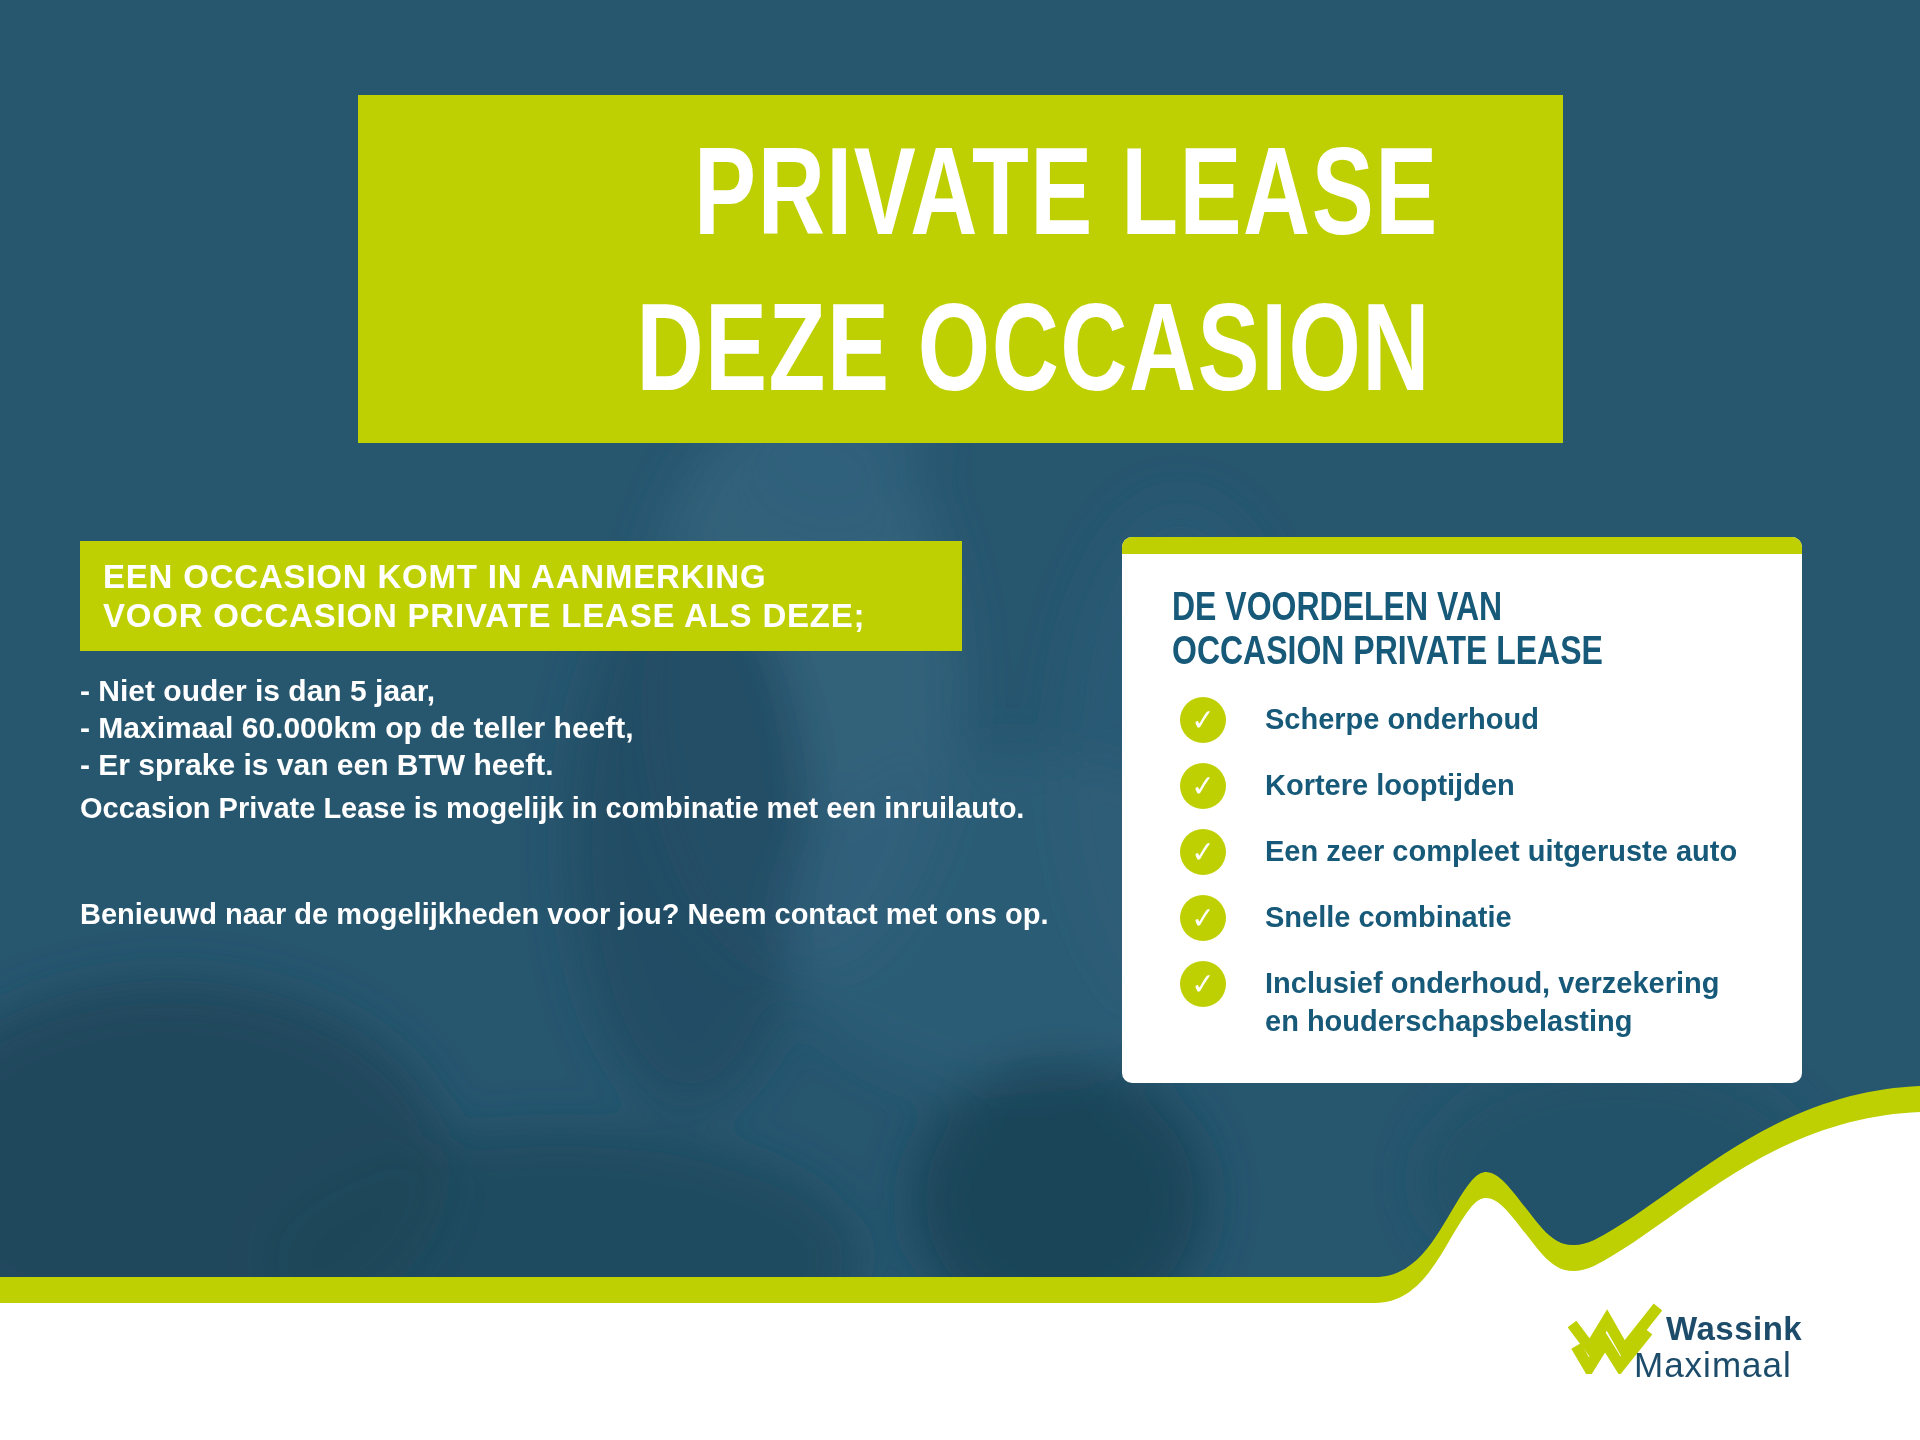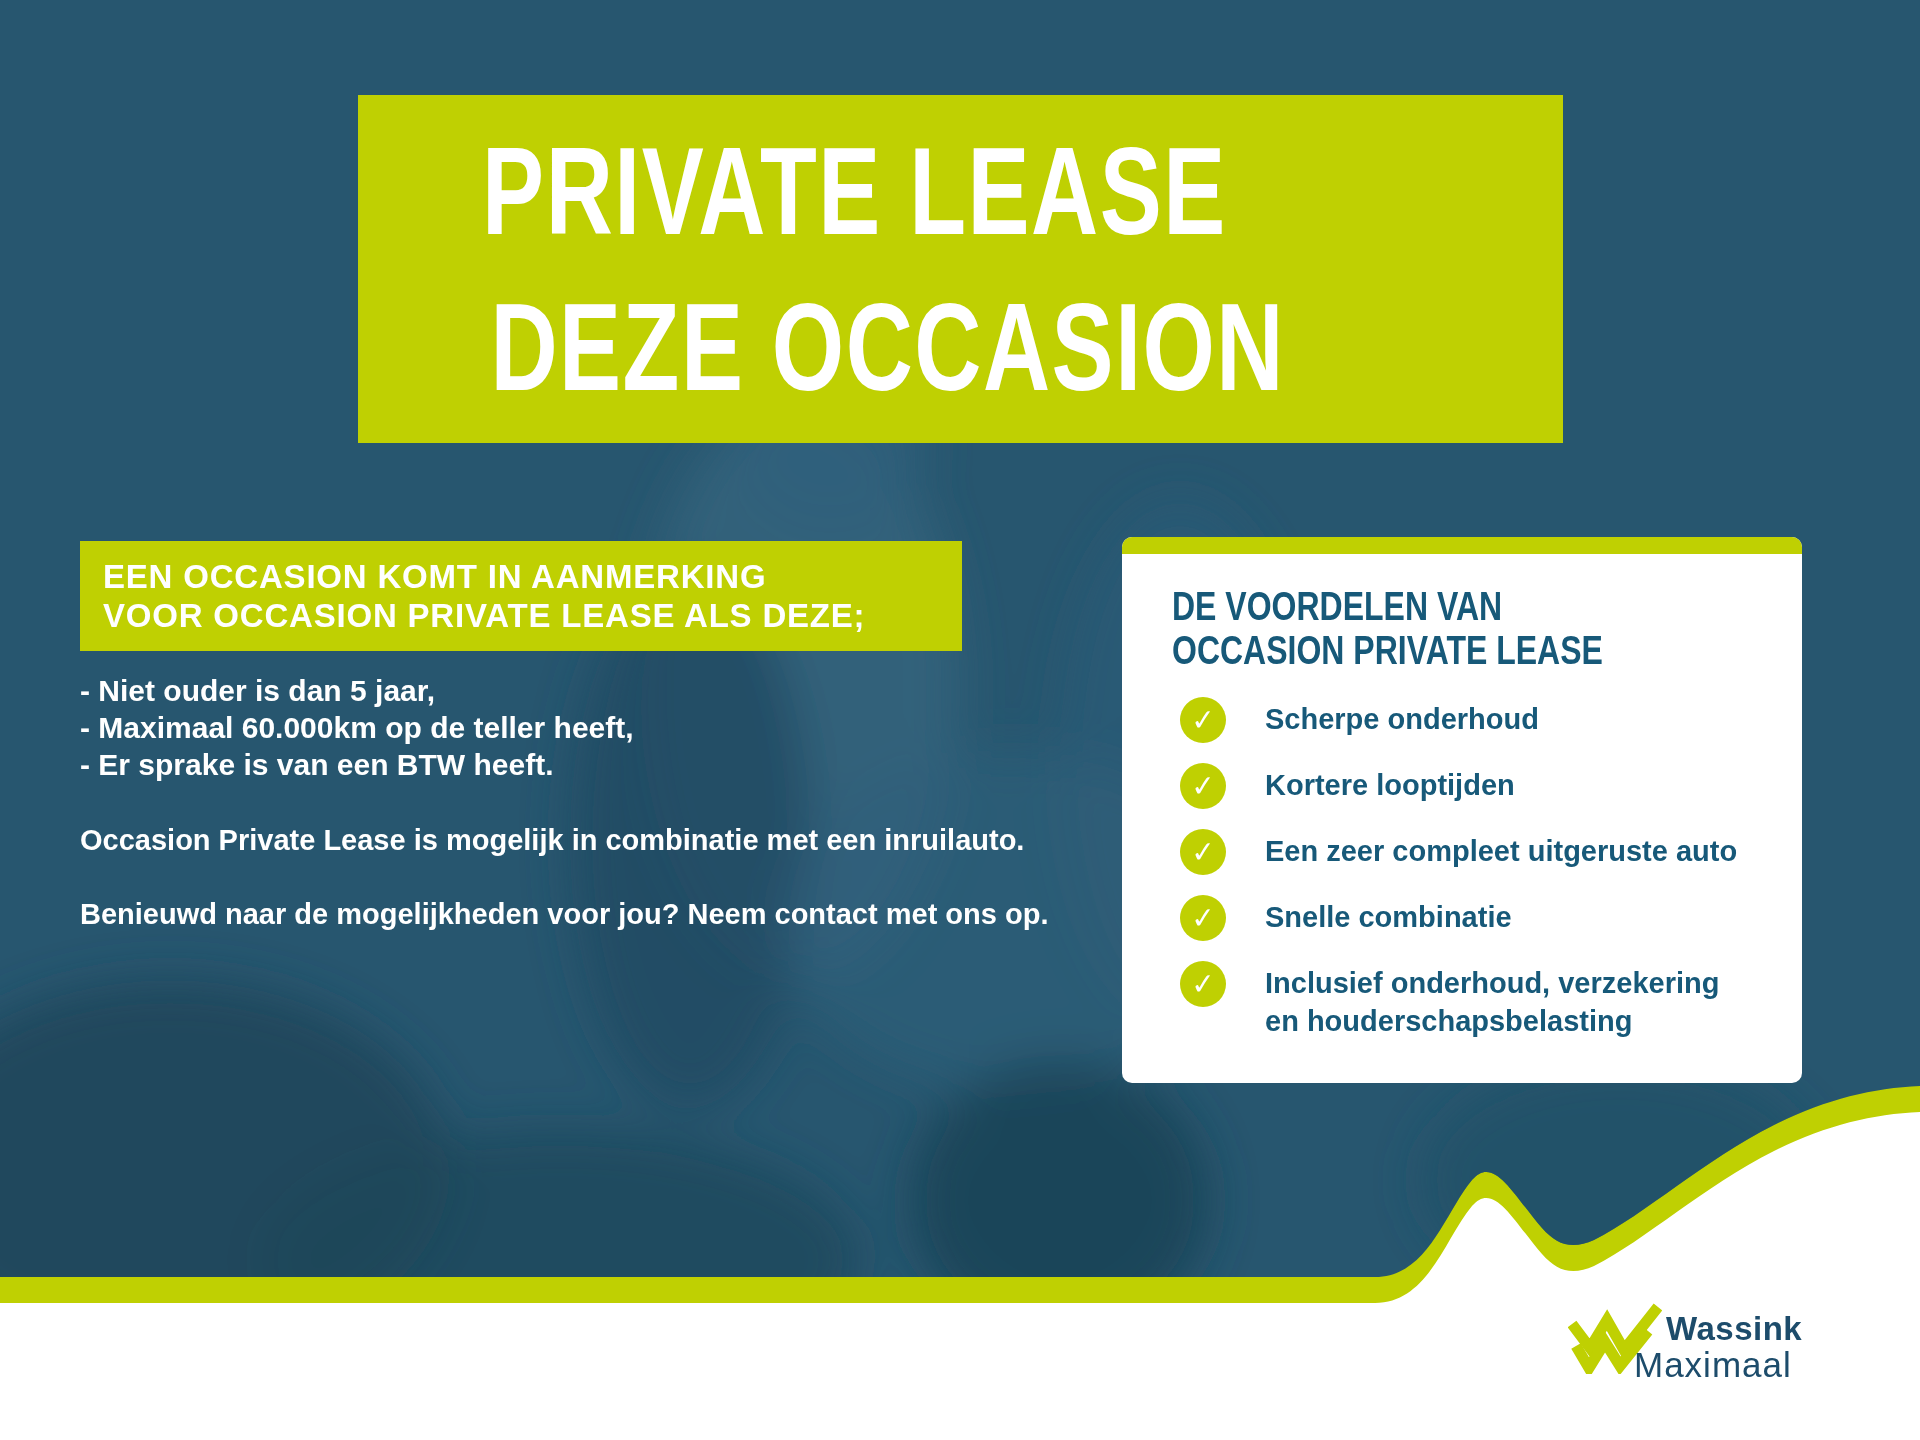--- a/index.html
+++ b/index.html
@@ -14,21 +14,21 @@
     position:relative;width:1920px;height:1440px;overflow:hidden;
     background:var(--white,#fff);
     font-family:"Liberation Sans",sans-serif;
   }
   .bg-svg{position:absolute;left:0;top:0;width:1920px;height:1440px;display:block;}
 
   
   .hero-banner{
     position:absolute;left:358px;top:95px;width:1205px;height:348px;
     background:var(--lime,#bfd002);
-    display:flex;flex-direction:column;justify-content:center;align-items:flex-start;
+    display:flex;flex-direction:column;justify-content:center;align-items:flex-end;
   }
   .hero-line{
     color:#fff;font-weight:bold;font-size:124px;line-height:156px;
     letter-spacing:2px;white-space:nowrap;
     transform:scaleX(.75);transform-origin:center;
   }
 
   
   .criteria-banner{
     position:absolute;left:80px;top:541px;width:882px;height:110px;
@@ -40,21 +40,21 @@
     letter-spacing:.8px;white-space:nowrap;
   }
   .criteria-bullets{
     position:absolute;left:80px;top:672px;
     color:#fff;font-weight:bold;font-size:30px;line-height:37px;white-space:nowrap;
   }
   .para{
     position:absolute;left:80px;color:#fff;font-weight:bold;
     font-size:29px;line-height:36px;white-space:nowrap;
   }
-  .para.intro{top:822px;}
+  .para.intro{top:790px;}
   .para.contact{top:896px;}
 
   
   .benefits-card{
     position:absolute;left:1122px;top:537px;width:680px;height:546px;
     background:#fff;border-radius:10px;overflow:hidden;
     box-sizing:border-box;
   }
   .card-band{height:17px;background:var(--lime,#bfd002);}
   .benefits-title{

